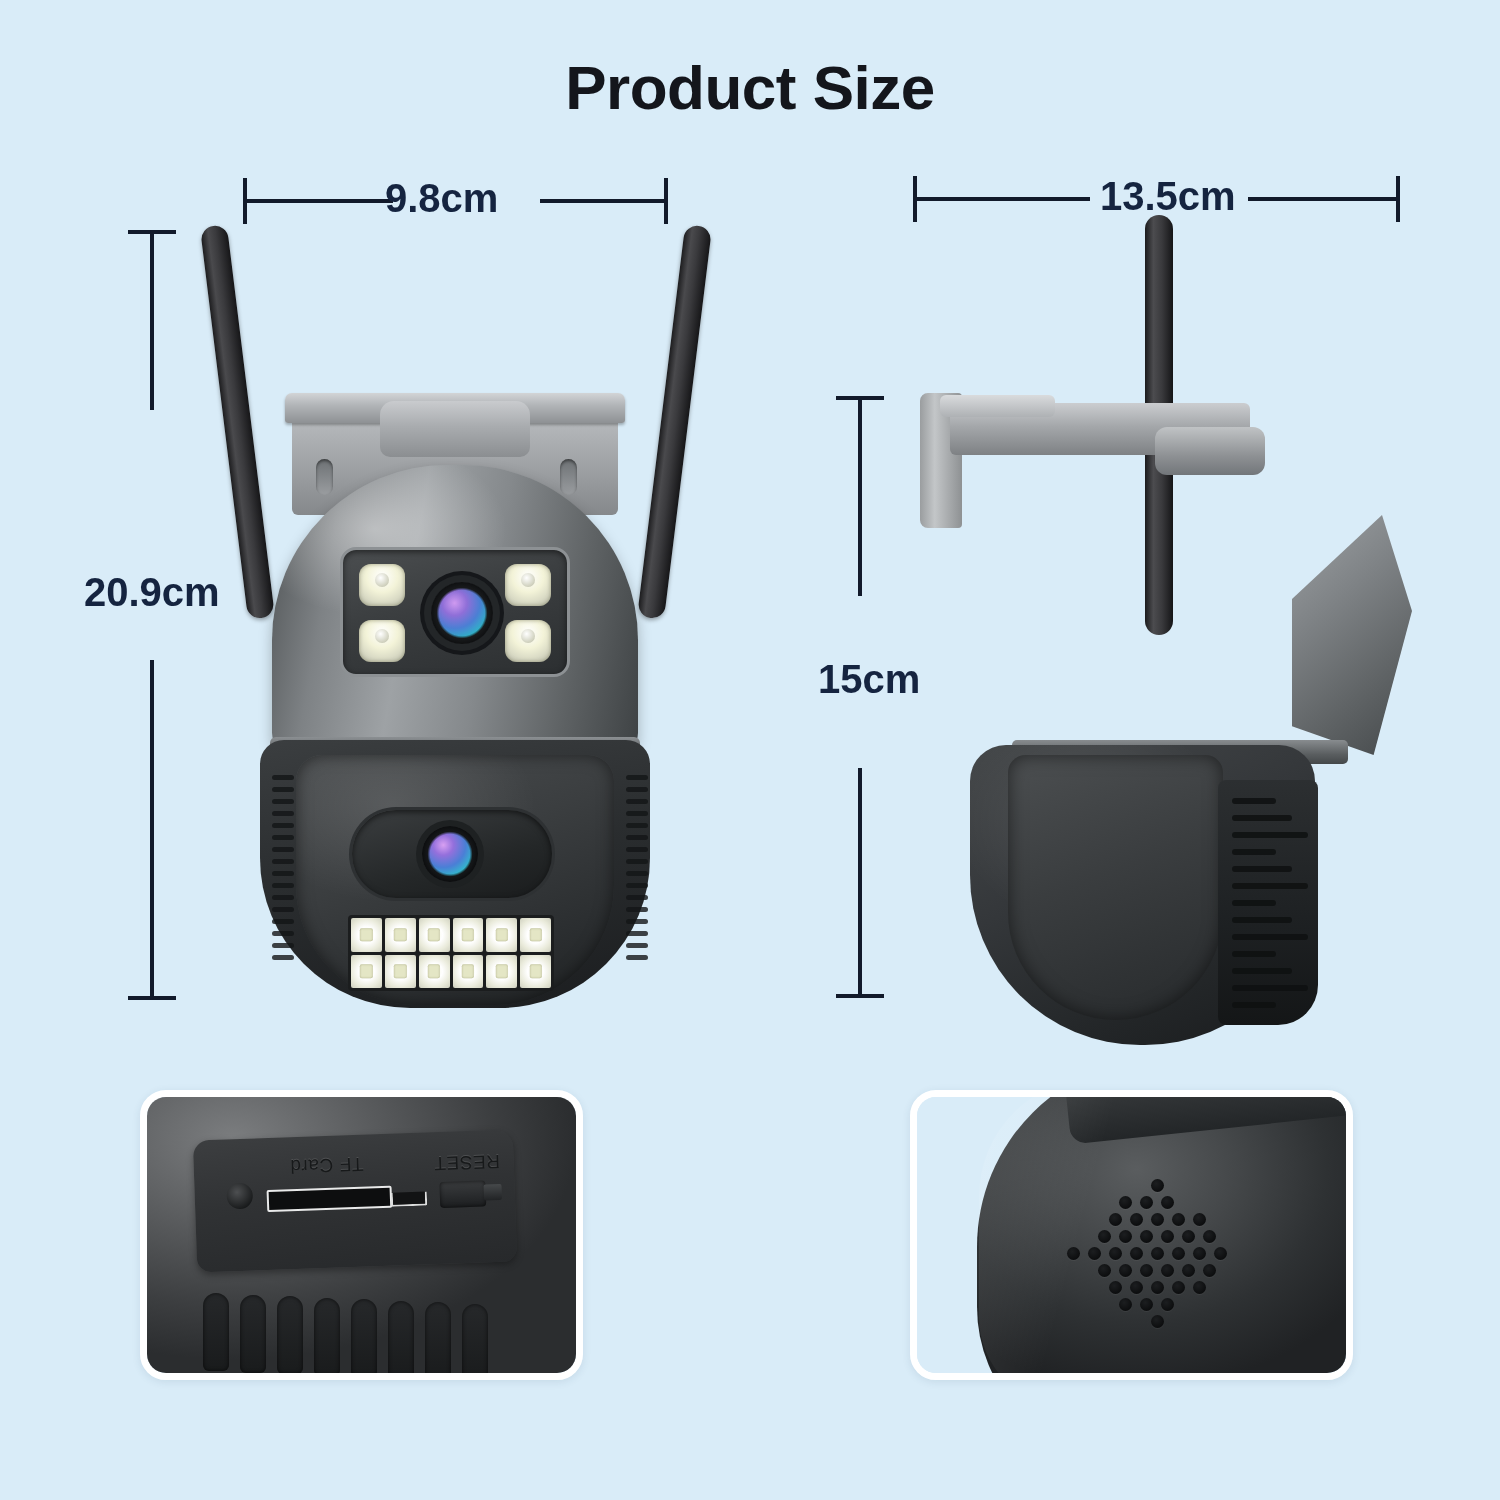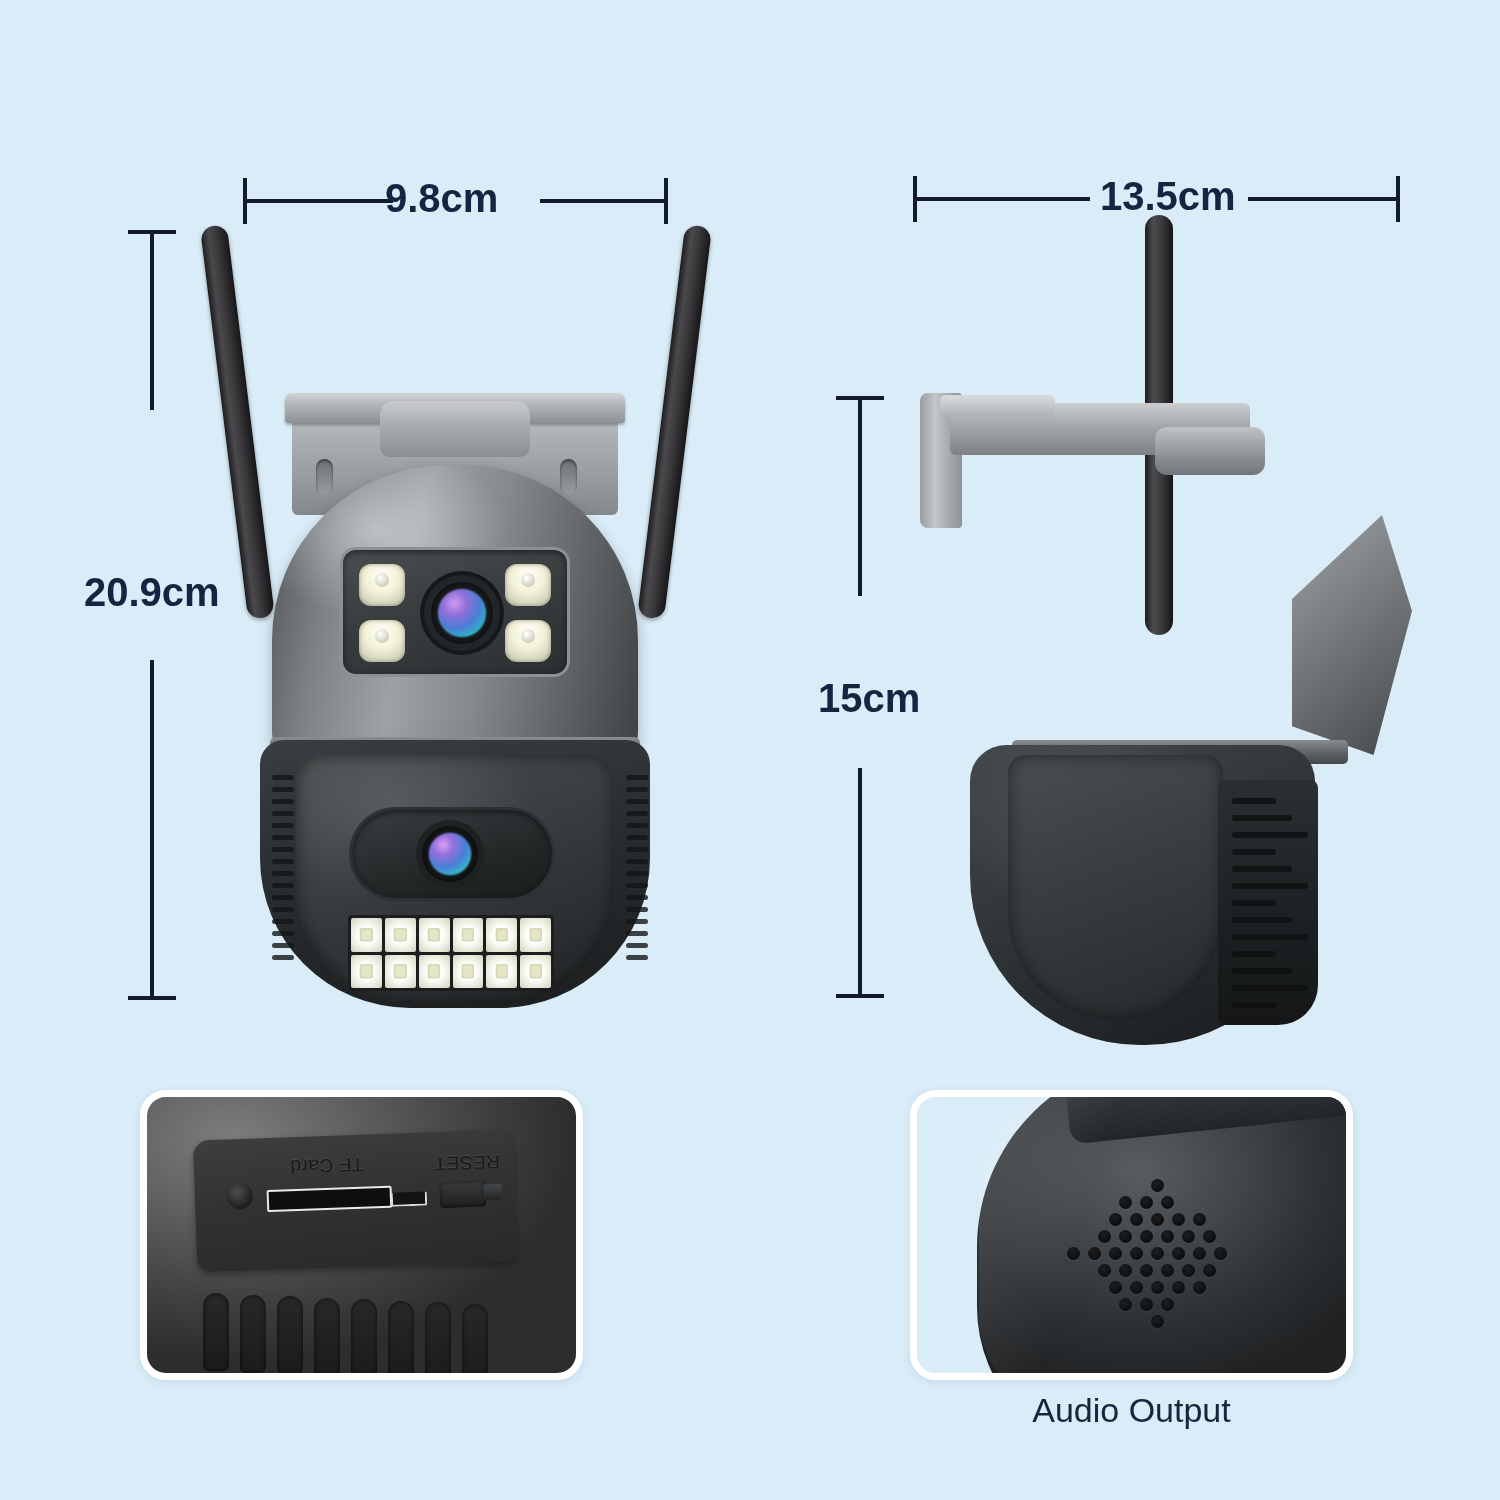--- a/index.html
+++ b/index.html
@@ -313,20 +313,21 @@
     font-size: 34px; line-height: 1.22; font-weight: 400; white-space: pre-line;
   }
   #cap-sd { left: 140px; top: 1388px; width: 443px; }
   #cap-audio { left: 910px; top: 1390px; width: 443px; }
 </style>
 </head>
 <body>
 
 <div class="page">
 
+  <div class="title">Product Size</div>
 
   <div>
     <div class="dim-cap-v abs" style="left:243px; top:178px; height:46px;"></div>
     <div class="dim-line-h abs" style="left:243px; top:199px; width:150px;"></div>
     <div class="dim-label" style="left:385px; top:176px;">9.8cm</div>
     <div class="dim-line-h abs" style="left:540px; top:199px; width:128px;"></div>
     <div class="dim-cap-v abs" style="left:664px; top:178px; height:46px;"></div>
   </div>
 
   <div>
@@ -341,21 +342,21 @@
     <div class="dim-cap-v abs" style="left:913px; top:176px; height:46px;"></div>
     <div class="dim-line-h abs" style="left:913px; top:197px; width:177px;"></div>
     <div class="dim-label" style="left:1100px; top:174px;">13.5cm</div>
     <div class="dim-line-h abs" style="left:1248px; top:197px; width:152px;"></div>
     <div class="dim-cap-v abs" style="left:1396px; top:176px; height:46px;"></div>
   </div>
 
   <div>
     <div class="dim-cap-h abs" style="left:836px; top:396px; width:48px;"></div>
     <div class="dim-line-v abs" style="left:858px; top:396px; height:200px;"></div>
-    <div class="dim-label" style="left:818px; top:676px;">15cm</div>
+    <div class="dim-label" style="left:818px; top:657px;">15cm</div>
     <div class="dim-line-v abs" style="left:858px; top:768px; height:230px;"></div>
     <div class="dim-cap-h abs" style="left:836px; top:994px; width:48px;"></div>
   </div>
 
   <div id="front-view">
     <div class="antenna ant-left"></div>
     <div class="antenna ant-right"></div>
 
     <div class="bracket-body"></div>
     <div class="bracket-plate"></div>
@@ -522,15 +523,14 @@
         <div class="au-dot" style="left: 63px; top: 102px;"></div>
         <div class="au-dot" style="left: 84px; top: 102px;"></div>
         <div class="au-dot" style="left: 105px; top: 102px;"></div>
         <div class="au-dot" style="left: 126px; top: 102px;"></div>
         <div class="au-dot" style="left: 52px; top: 119px;"></div>
         <div class="au-dot" style="left: 73px; top: 119px;"></div>
         <div class="au-dot" style="left: 94px; top: 119px;"></div>
         <div class="au-dot" style="left: 84px; top: 136px;"></div>
       </div>
   </div>
-  <div class="caption" id="cap-audio">Audio Output</div>
 
 </div>
 
 </body></html>

